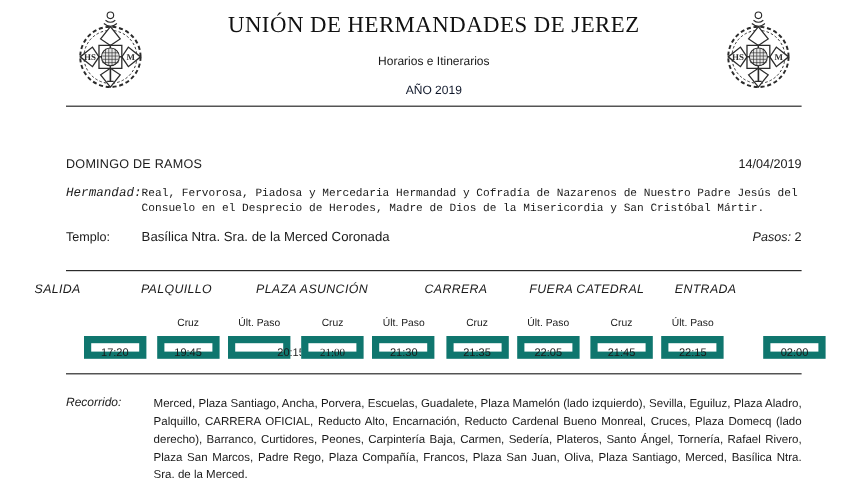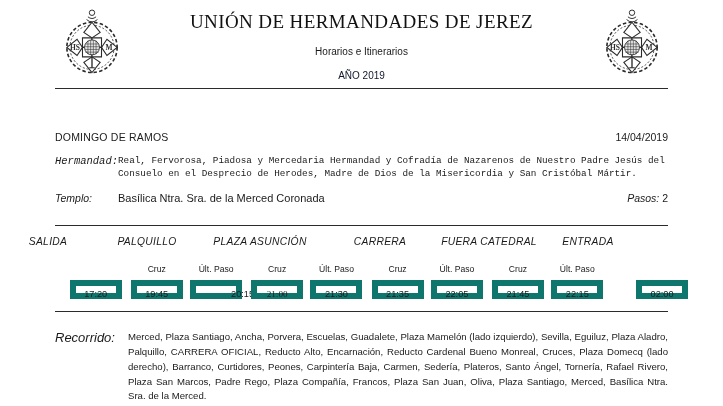--- a/index.html
+++ b/index.html
@@ -116,21 +116,20 @@
 
   .templo-row {
     position: absolute;
     left: 55px;
     top: 192px;
     width: 613px;
     display: flex;
     align-items: baseline;
   }
   .templo-label {
-    font-style: italic;
     font-size: 10.5px;
     width: 63px;
     flex: 0 0 63px;
   }
   .templo-value {
     font-size: 11px;
     flex: 1;
   }
   .pasos {
     font-size: 10.5px;
@@ -198,21 +197,21 @@
   .route {
     position: absolute;
     left: 55px;
     top: 330px;
     width: 613px;
     display: flex;
     align-items: flex-start;
   }
   .route-label {
     font-style: italic;
-    font-size: 13px;
+    font-size: 10px;
     width: 73px;
     flex: 0 0 73px;
     color: #1a1a1a;
   }
   .route-text {
     font-size: 9.6px;
     line-height: 1.55;
     text-align: justify;
     color: #1a1a1a;
     flex: 1;

